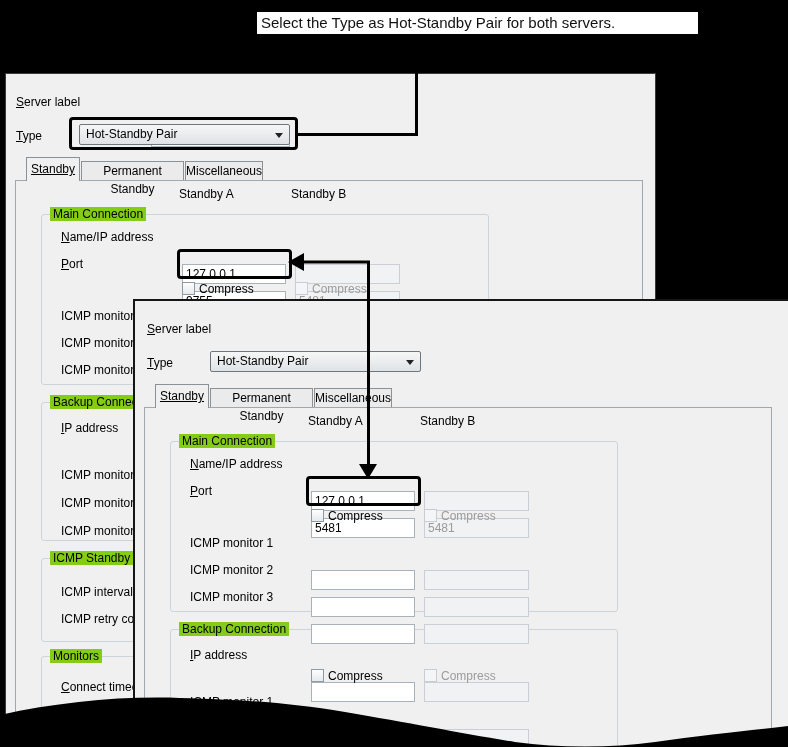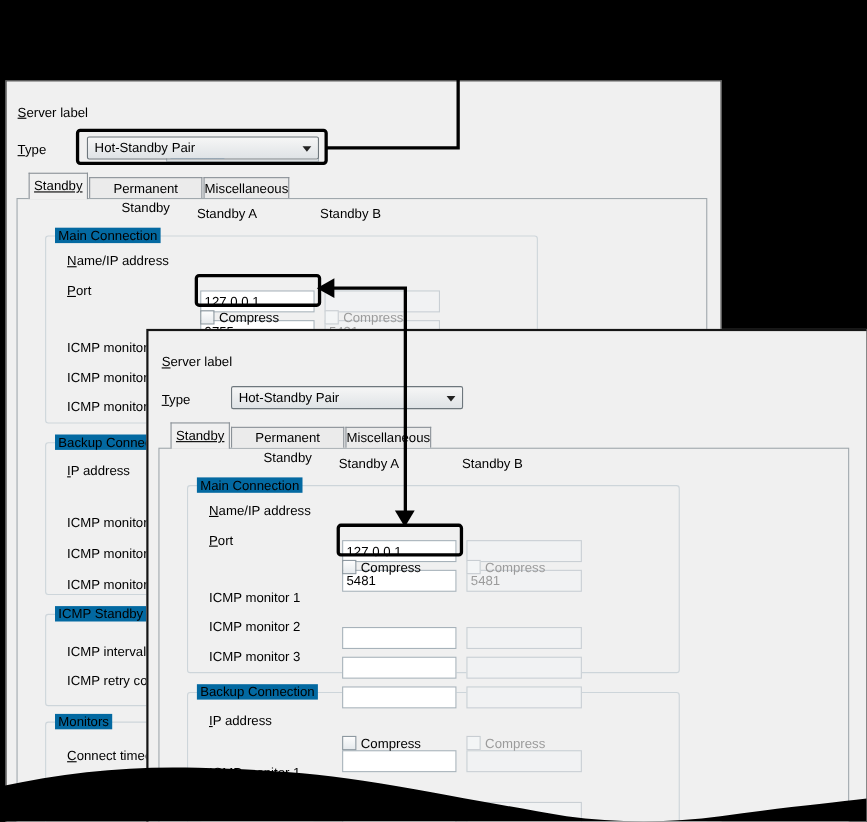--- a/index.html
+++ b/index.html
@@ -19,21 +19,21 @@
          border-radius:2px;background:linear-gradient(#f6f6f6,#dfe3e6);line-height:19px;
          padding:0 6px;overflow:hidden;white-space:nowrap;}
   .combo .arr{position:absolute;right:6px;top:8px;width:0;height:0;
          border:4px solid transparent;border-top:5px solid #222;}
   .tab{position:absolute;top:87px;height:19px;box-sizing:border-box;border:1px solid #8a9197;
        border-bottom:none;background:#ebebeb;text-align:center;line-height:18px;z-index:1;}
   .tab.active{top:83px;height:24px;background:#f0f0f0;line-height:22px;z-index:3;text-decoration:underline;}
   .tabbody{position:absolute;left:9px;top:106px;width:628px;height:700px;box-sizing:border-box;
        border:1px solid #a0a8ad;background:#f0f0f0;}
   .grp{position:absolute;box-sizing:border-box;border:1px solid #cdd5da;border-radius:3px;z-index:1;}
-  .legend{position:absolute;top:-8px;left:8px;background:#0369a1;padding:0 3px;line-height:14px;}
+  .legend{position:absolute;top:-8px;left:8px;background:#84cc16;padding:0 3px;line-height:14px;}
   .cb{position:absolute;width:13px;height:13px;box-sizing:border-box;border:1px solid #8e99a1;
       background:linear-gradient(#fdfdfd,#e6eaed);z-index:2;}
   .cb.dis{border-color:#c8cdd2;background:#f3f5f6;}
   .cblbl{position:absolute;line-height:14px;}
   .cblbl.dis{color:#9b9b9b;}
   .hl{position:absolute;box-sizing:border-box;border:3px solid #000;border-radius:4px;z-index:6;}
   .colh{color:#000;}
   .row{position:absolute;z-index:2;}
   #callout{position:absolute;left:255px;top:10px;width:445px;height:26px;box-sizing:border-box;
       background:#fff;border:2px solid #000;color:#111;font-size:15px;line-height:22px;
@@ -179,20 +179,21 @@
     <div class="cblbl row" style="left:193px;top:368px">Compress</div>
     <div class="cb dis" style="left:289px;top:368px"></div>
     <div class="cblbl dis row" style="left:306px;top:368px">Compress</div>
     <div class="lbl row" style="left:55px;top:394px">ICMP monitor 1</div>
     <div class="inp z2" style="left:176px;top:391px"></div>
     <div class="inp dis z2" style="left:289px;top:391px;width:105px"></div>
     <div class="inp z2" style="left:176px;top:419px"></div>
     <div class="inp dis z2" style="left:289px;top:419px;width:105px"></div>
   </div>
 
+  <div id="callout">Select the Type as Hot-Standby Pair for both servers.</div>
 
   <svg id="overlay" viewBox="0 0 788 747">
     <polyline points="416.5,35 416.5,134.5 296,134.5" fill="none" stroke="#000" stroke-width="3"></polyline>
     <g>
       <line x1="302" y1="262" x2="370" y2="262" stroke="#000" stroke-width="3"></line>
       <line x1="368.5" y1="262" x2="368.5" y2="466" stroke="#000" stroke-width="3"></line>
       <polygon points="288,262 304,253 304,271" fill="#000"></polygon>
       <polygon points="368,479 359,464 377,464" fill="#000"></polygon>
     </g>
     <path d="M0,715 C60,702 120,696 180,698 C250,700 290,703 345,712 C410,723 460,733 515,742 C560,748 610,748 655,742 C705,735 755,730 788,726 L788,747 L0,747 Z" fill="#000"></path>

